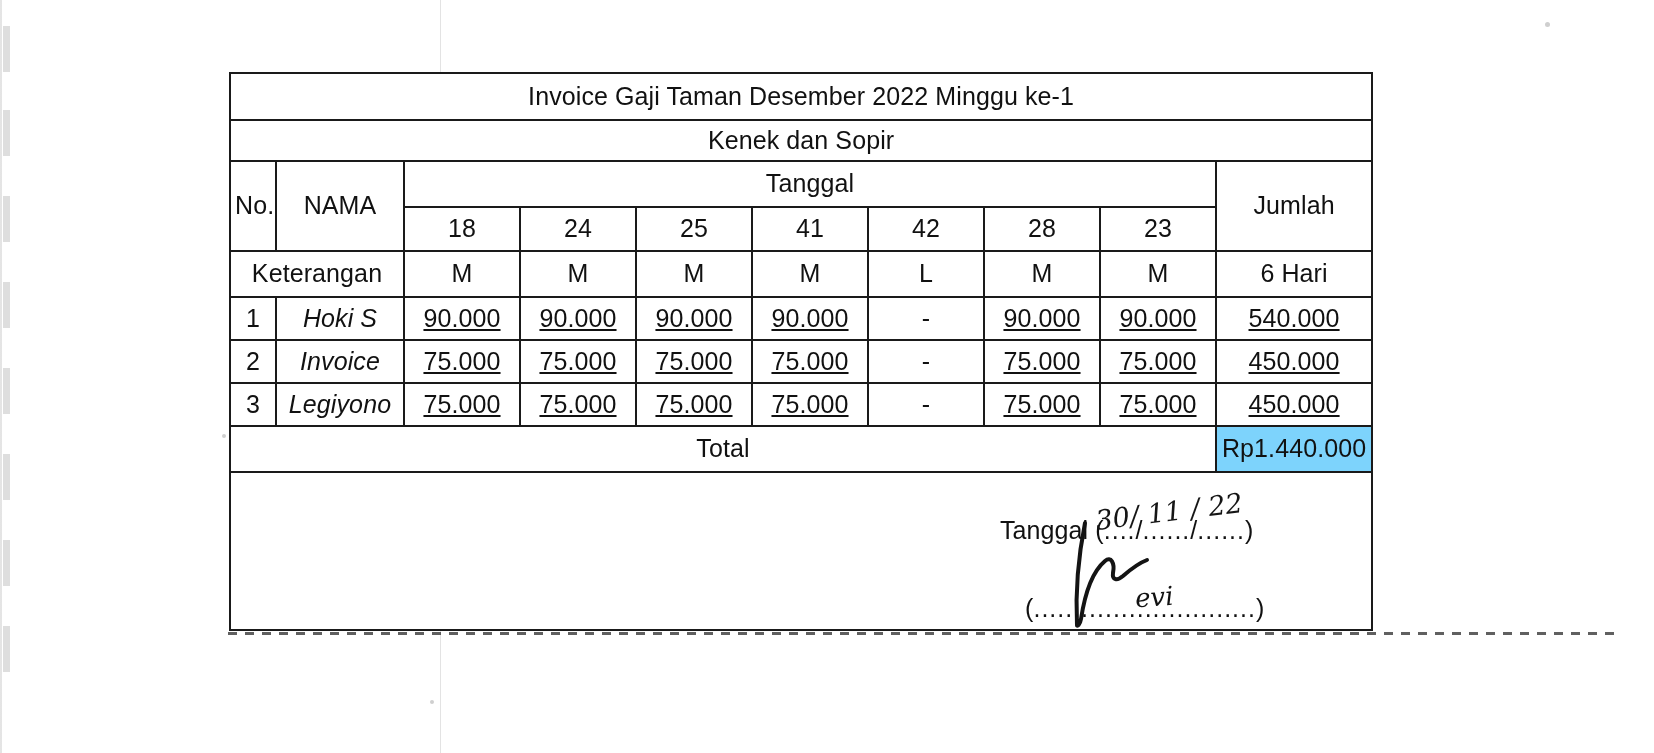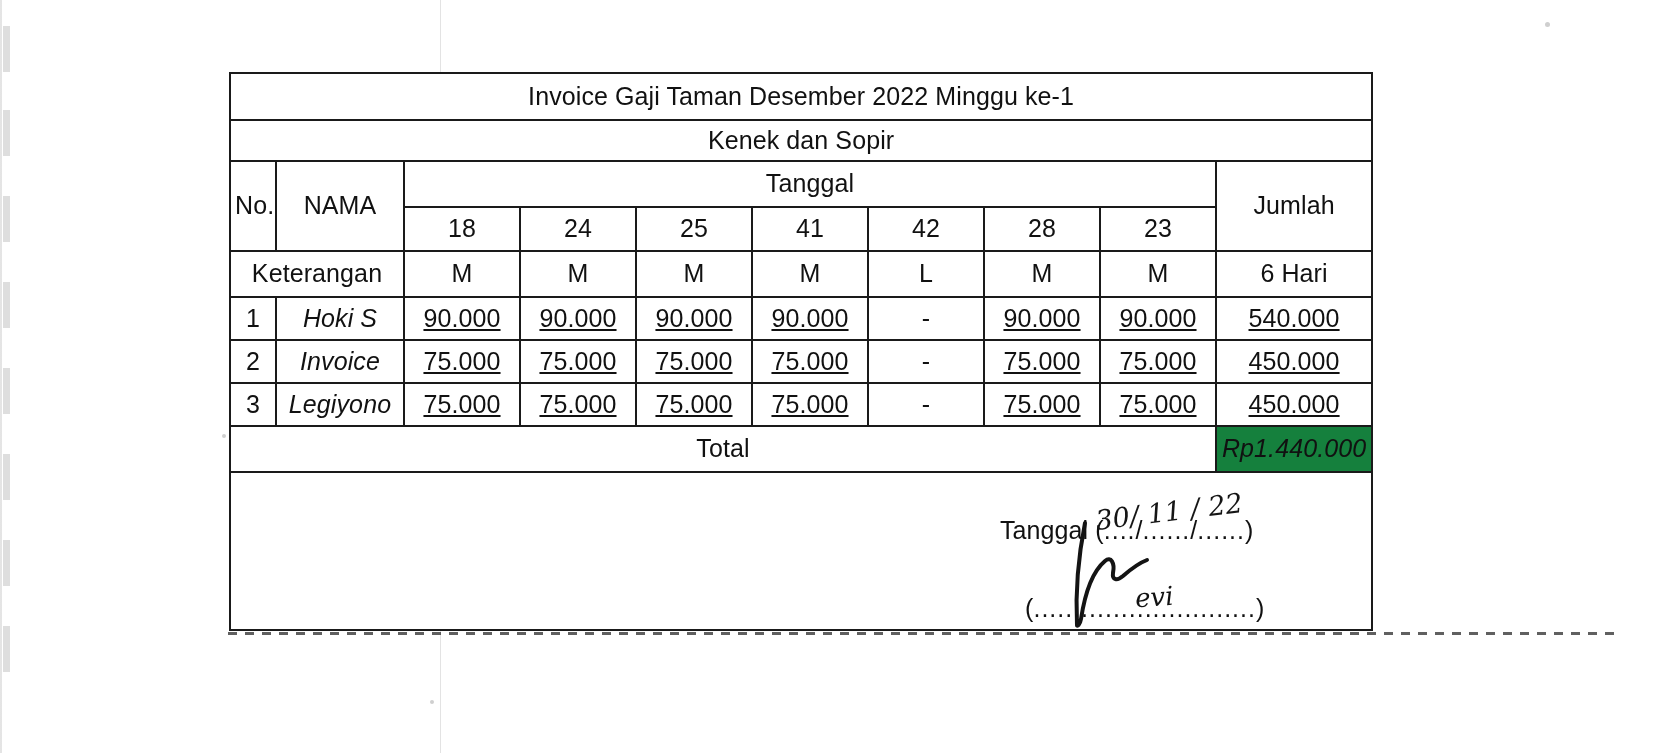--- a/index.html
+++ b/index.html
@@ -87,23 +87,22 @@
   .hari-val { font-size: 27px; }
 
   .row-no   { text-align: right; padding-right: 6px; font-size: 24px; }
   .row-name { text-align: left;  padding-left: 6px; font-size: 25px; font-style: italic; }
   .money    { text-align: center; font-size: 25px; height: 35px; text-decoration: underline; }
   .dash     { text-align: right; padding-right: 12px; font-size: 25px; }
 
   .total-label { font-size: 25px; height: 38px; }
   .total-value {
     font-size: 25px;
-    background: #15803d;
+    background: #7dd3fc;
     text-align: center;
-    font-style: italic;
   }
 
   .sign-cell {
     height: 150px;
     position: relative;
   }
   .sign-inner {
     position: relative;
     width: 100%;
     height: 148px;

